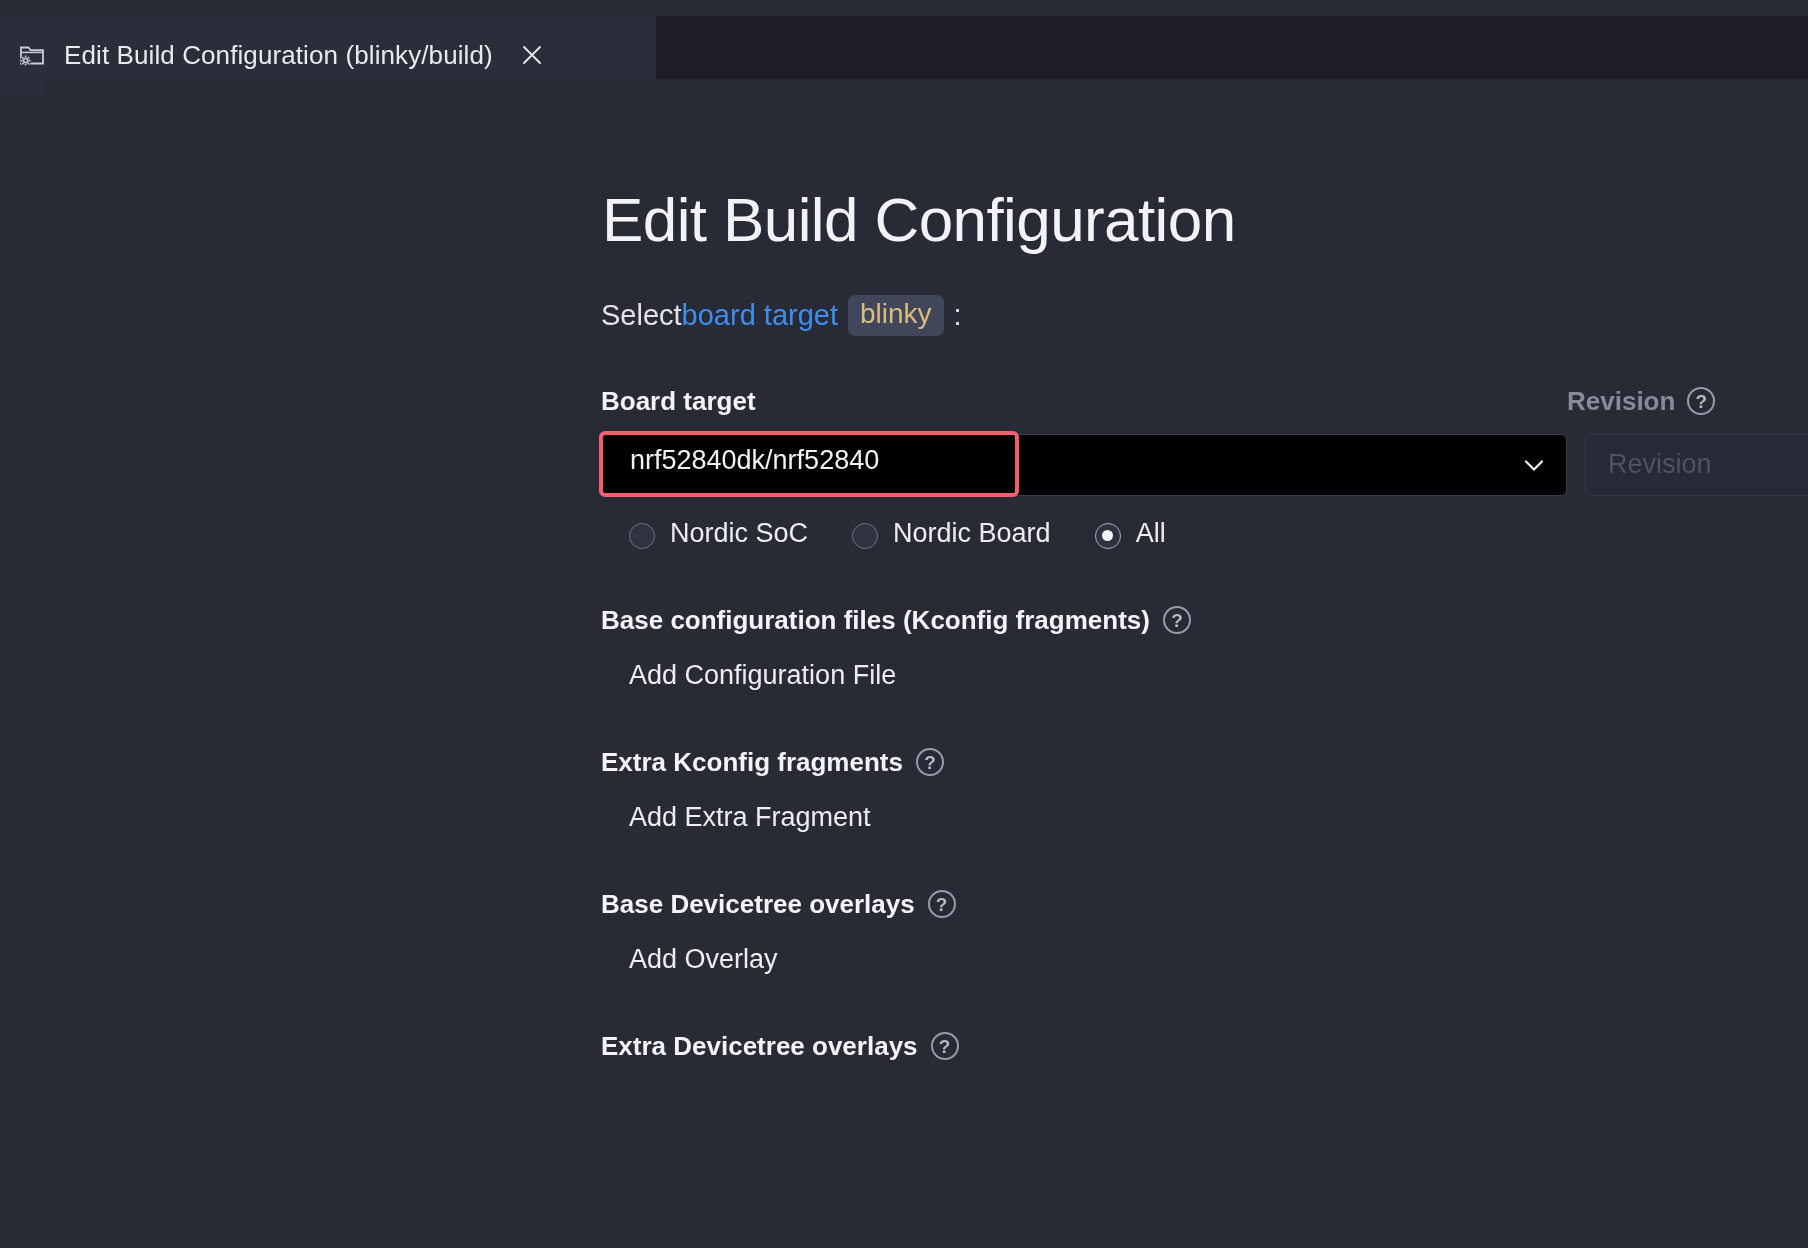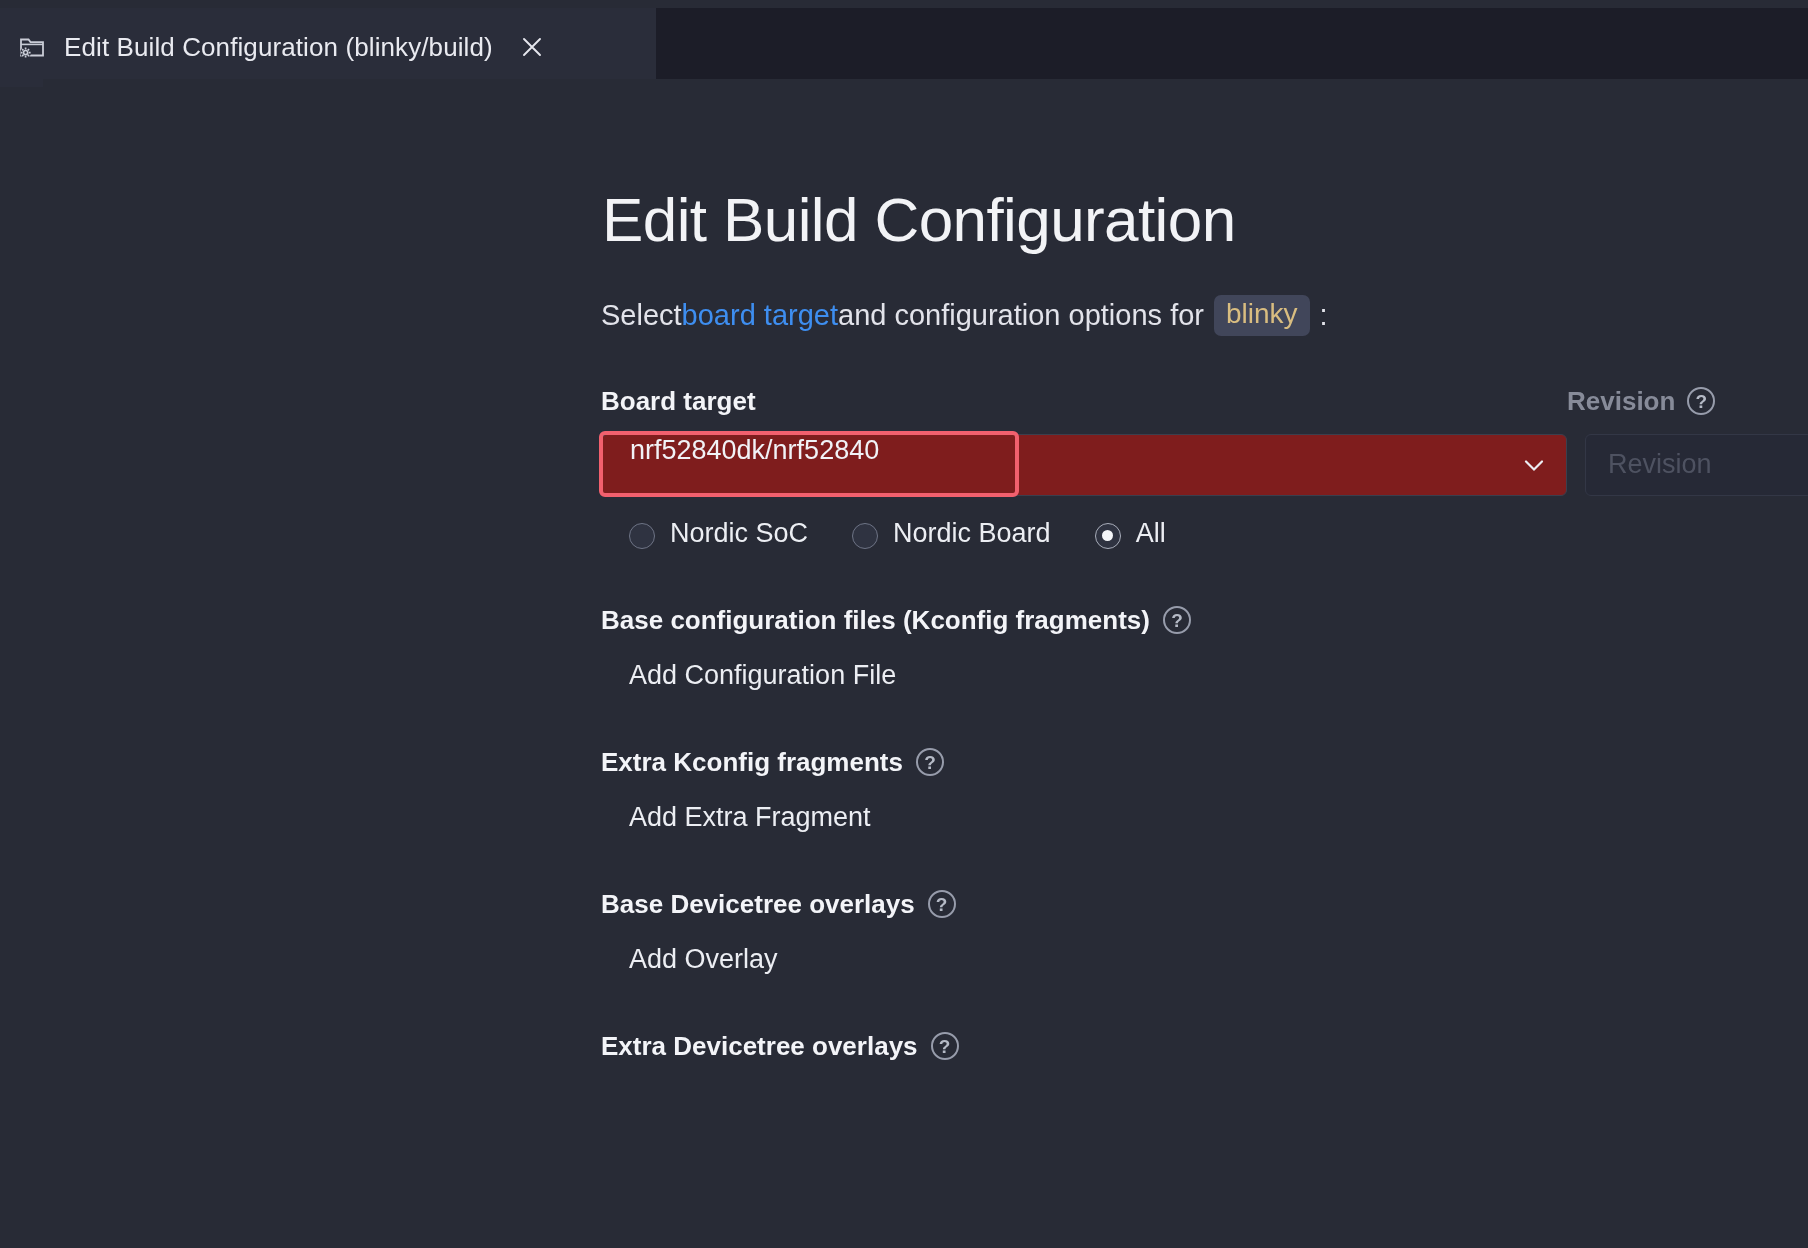--- a/index.html
+++ b/index.html
@@ -13,21 +13,21 @@
   body {
     background: #282b36;
     font-family: "Liberation Sans", sans-serif;
     color: #e8e9ee;
     position: relative;
   }
 
   
   .tabbar {
     position: absolute;
-    left: 0; top: 8px;
+    left: 0; top: 16px;
     width: 1808px;
     height: 79px;
     background: #1c1d28;
     display: flex;
     align-items: stretch;
   }
   .tab-active {
     display: flex;
     align-items: center;
     gap: 14px;
@@ -126,24 +126,25 @@
     margin-top: 17px;
     display: flex;
     align-items: flex-start;
     gap: 18px;
   }
 
   .combo {
     position: relative;
     width: 966px;
     height: 62px;
-    background: #7f1d1d;
+    background: #000000;
     border: 1px solid #3b3f4d;
     border-radius: 6px;
     display: flex;
+    align-items: center;
     padding: 0 46px 8px 28px;
     font-size: 27px;
     color: #f1f2f6;
   }
   .combo .chevron {
     position: absolute;
     right: 18px; top: 50%;
     transform: translateY(-50%);
     width: 28px; height: 28px;
     display: flex; align-items: center; justify-content: center;
@@ -280,21 +281,20 @@
 </div>
 
 <div class="page">
   <div class="content">
 
     <h1 class="page-title">Edit Build Configuration</h1>
 
     <div class="subtitle">
       <span>Select </span>
       <span class="link">board target</span>
-      <span> and configuration options for </span>
       <span class="code-chip">blinky</span>
       <span>:</span>
     </div>
 
     <div class="row-labels">
       <div class="left">
         <div class="field-label">
           <span>Board target</span>
         </div>
       </div>

